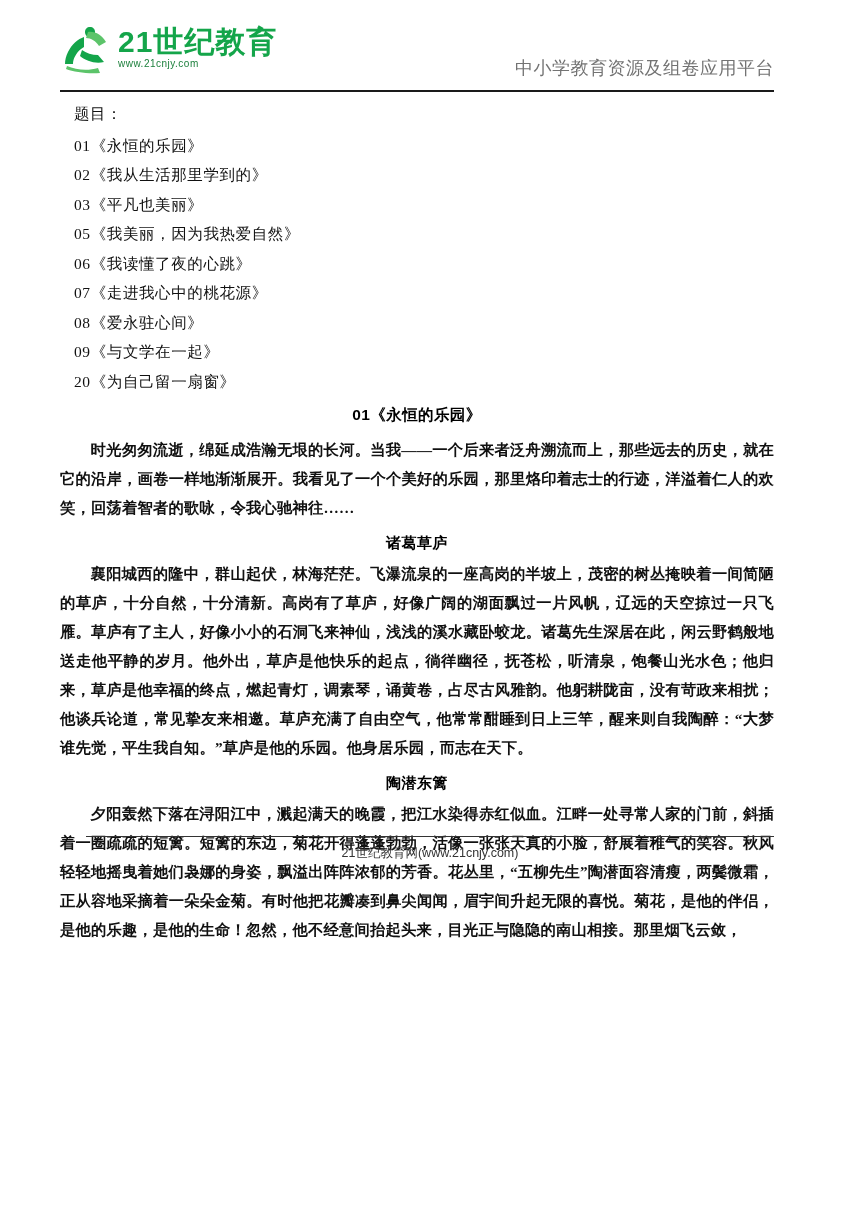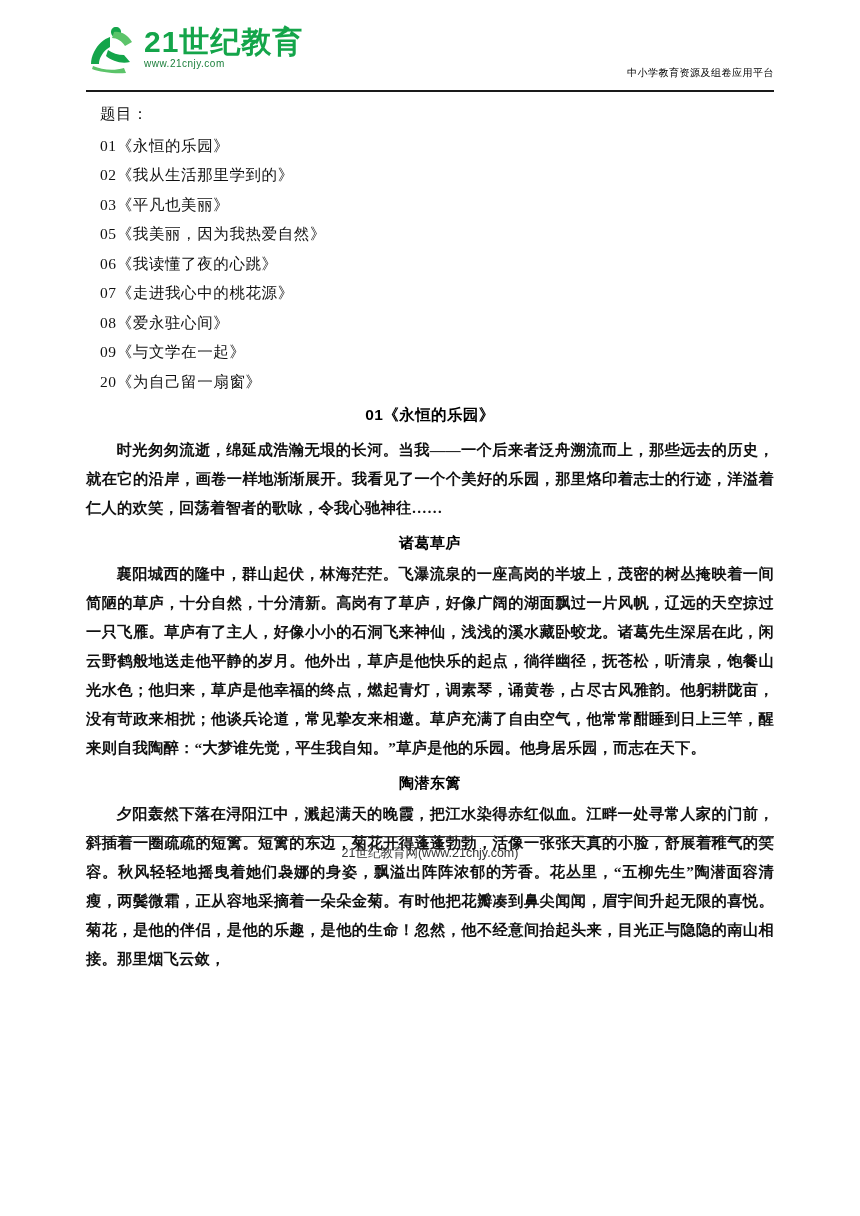--- a/index.html
+++ b/index.html
@@ -12,21 +12,21 @@
     height: 1216px;
     font-family: "Liberation Serif", serif;
     color: #000;
     position: relative;
     overflow: hidden;
   }
   .page {
     width: 860px;
     height: 880px;
     box-sizing: border-box;
-    padding: 22px 86px 0 86px;
+    padding: 22px 86px 0 60px;
     position: relative;
   }
   
   .header {
     display: flex;
     align-items: flex-start;
     justify-content: space-between;
     border-bottom: 2px solid #1a1a1a;
     padding-bottom: 6px;
     height: 62px;
@@ -57,22 +57,22 @@
   }
   .brand-sub {
     font-family: "Liberation Sans", sans-serif;
     font-size: 10px;
     color: #1b7f3b;
     letter-spacing: 0.5px;
     margin-top: 2px;
   }
   .header-right {
     font-family: "Liberation Sans", sans-serif;
-    font-size: 10px;
-    color: #000000;
+    font-size: 18px;
+    color: #737373;
     align-self: flex-end;
     padding-bottom: 4px;
     letter-spacing: 0.5px;
   }
   
   .content {
     padding-top: 14px;
   }
   .list-line {
     font-family: "Liberation Serif", serif;

